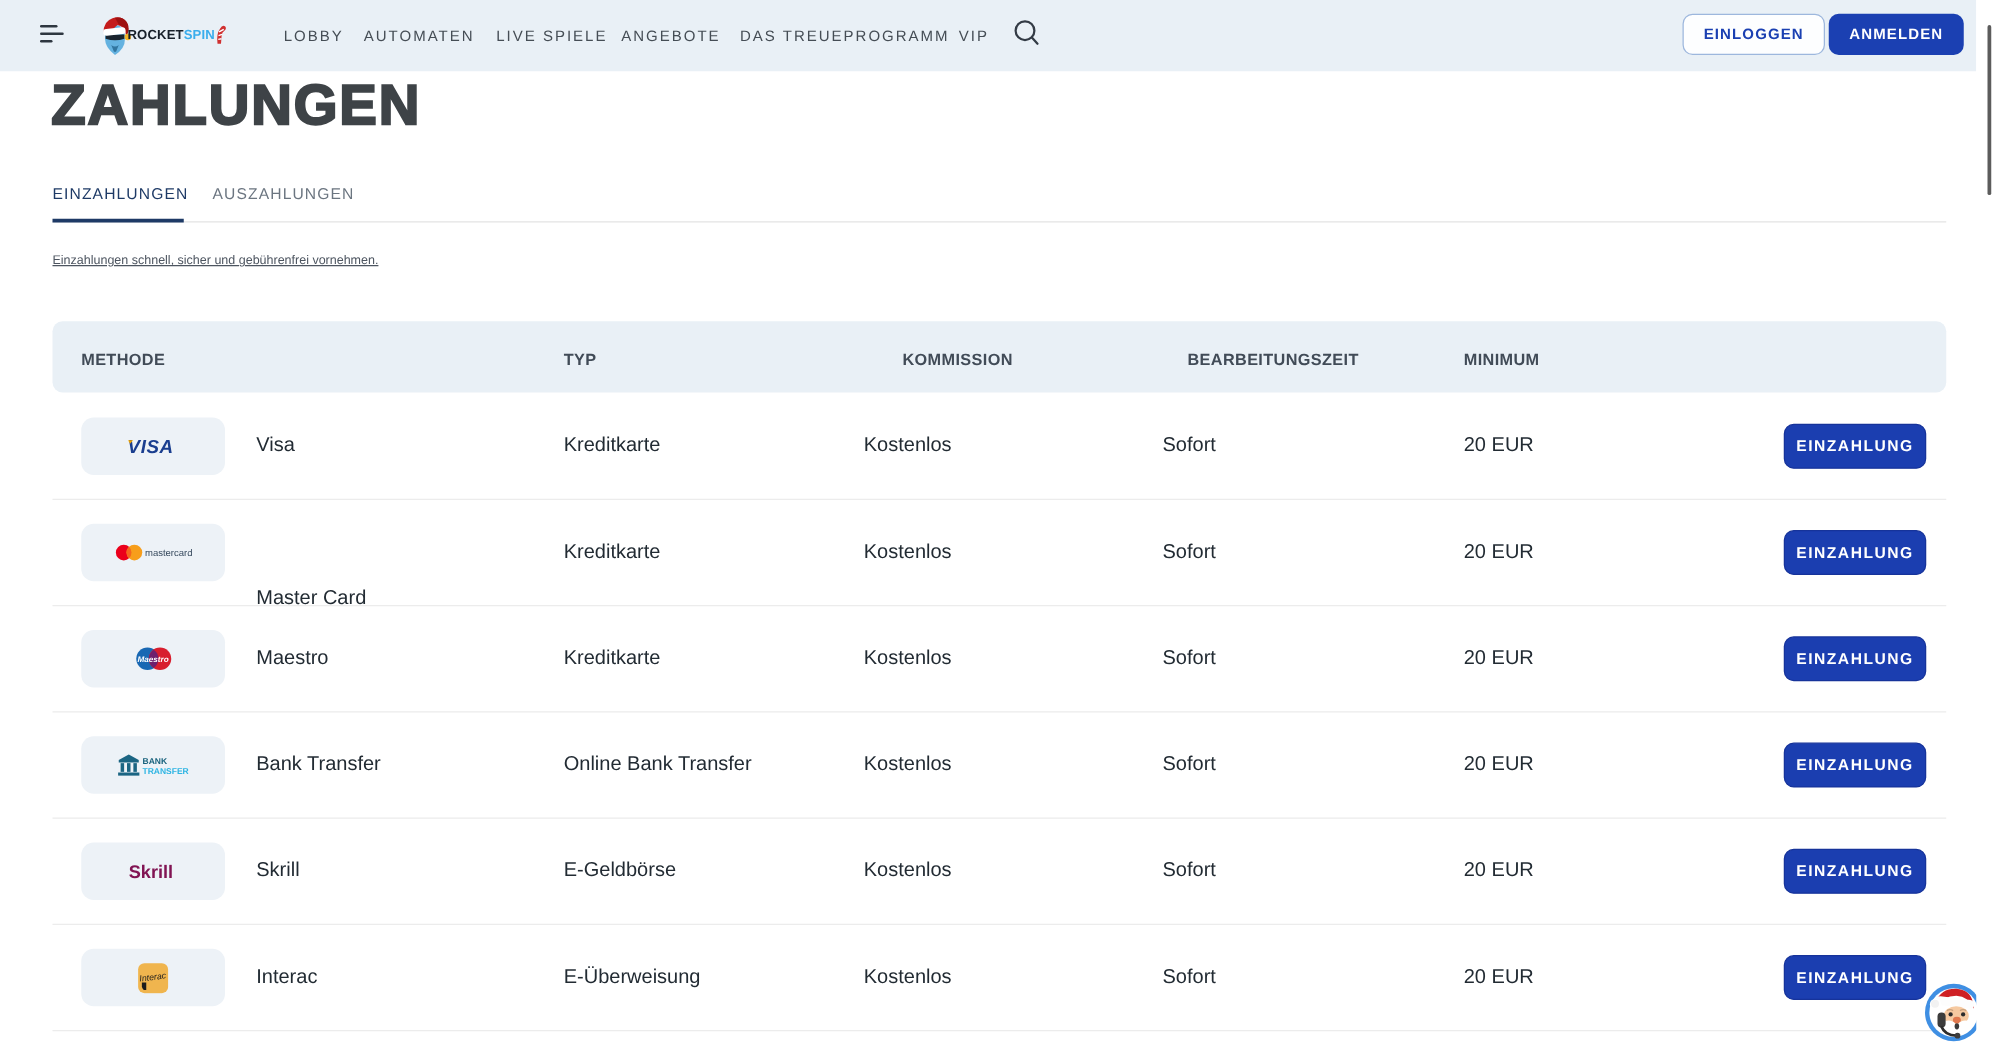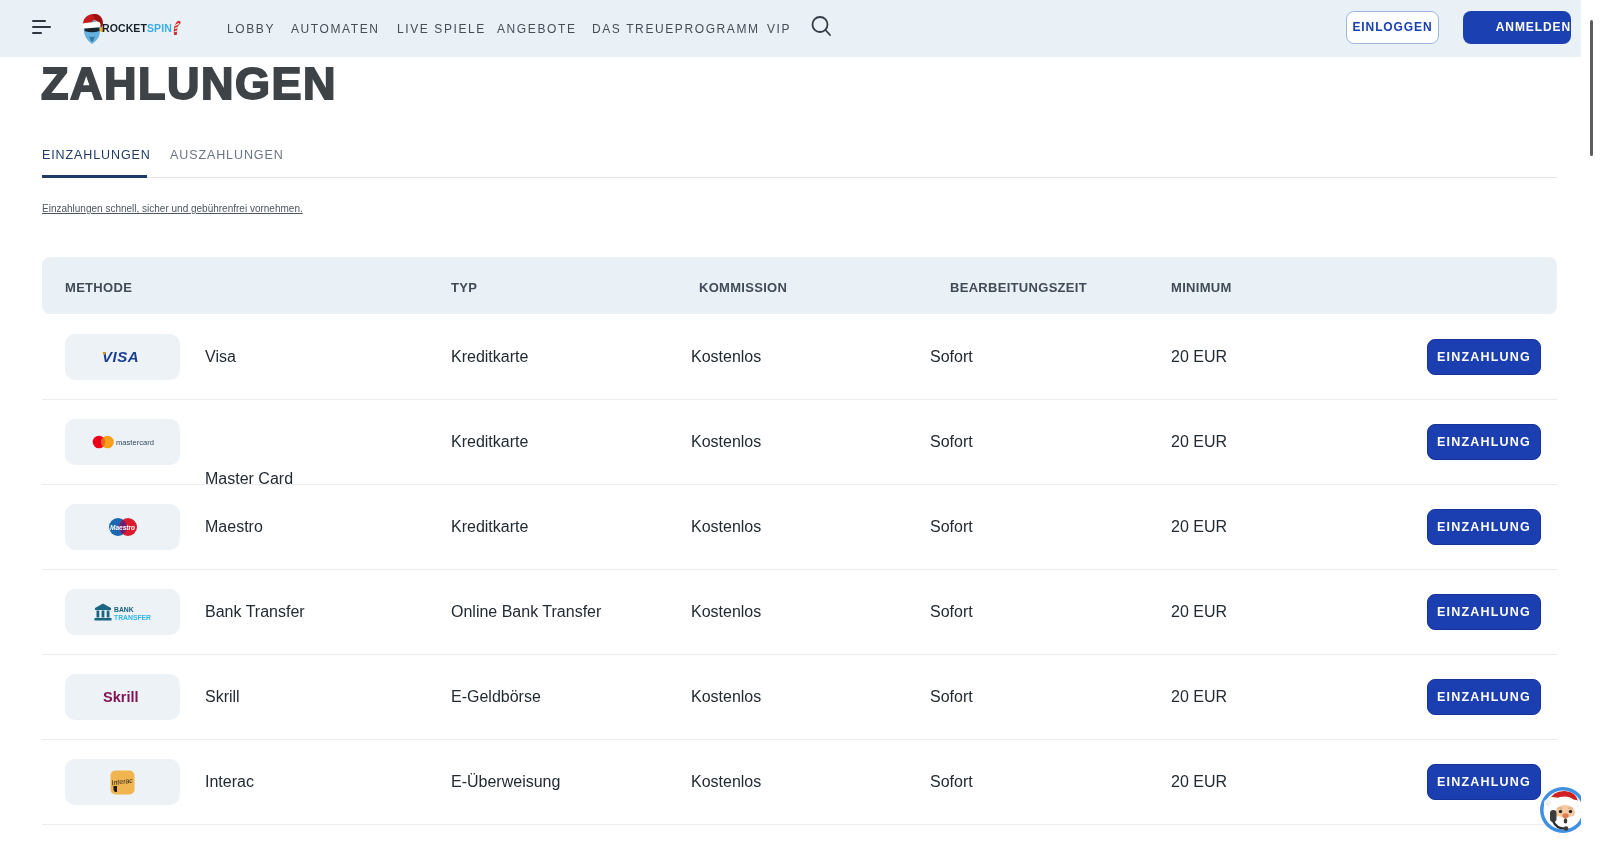--- a/index.html
+++ b/index.html
@@ -3,21 +3,21 @@
 <meta charset="utf-8">
 <style>
 * { margin:0; padding:0; box-sizing:border-box; }
 html,body { width:1600px; height:843px; overflow:hidden; }
 body { font-family:"Liberation Sans",sans-serif; background:#fff; position:relative; }
 .abs { position:absolute; }
 .hdr { position:absolute; top:0; left:0; width:1581px; height:57px; background:#e9f0f6; }
 .burger span { position:absolute; height:2px; background:#2e3740; border-radius:1px; left:0; }
 .navitem { position:absolute; top:22px; font-size:12px; font-weight:normal; color:#454d55; letter-spacing:1.6px; white-space:nowrap; }
 .btn-out { position:absolute; top:11px; height:33px; border:1.5px solid #9db7dd; border-radius:8px; background:#fdfeff; color:#1b40b2; font-size:12px; font-weight:bold; letter-spacing:0.9px; text-align:center; }
-.btn-fill { position:absolute; top:11px; height:33px; border-radius:8px; background:#1b40b2; color:#fff; font-size:12px; font-weight:bold; letter-spacing:0.9px; text-align:right; }
+.btn-fill { position:absolute; top:11px; height:33px; border-radius:8px; background:#1b40b2; color:#fff; font-size:12px; font-weight:bold; letter-spacing:0.9px; text-align:center; }
 .h1 { position:absolute; left:41px; top:58px; font-size:45px; font-weight:bold; color:#3e4347; letter-spacing:1.5px; -webkit-text-stroke:1.8px #3e4347; }
 .tab { position:absolute; top:148px; font-size:12.5px; font-weight:normal; letter-spacing:0.9px; }
 .tabline { position:absolute; top:175px; left:42px; width:105px; height:3px; background:#1e3a66; }
 .grayline { position:absolute; top:177px; left:42px; width:1515px; height:1px; background:#e4e4e4; }
 .desc { position:absolute; left:42px; top:203px; font-size:10px; color:#4d5560;text-decoration:underline; }
 .thead { position:absolute; left:42px; top:257px; width:1515px; height:57px; background:#e9f0f6; border-radius:8px; }
 .th { position:absolute; top:280px; font-size:13px; font-weight:bold; color:#414b57; letter-spacing:0.3px; }
 .row-sep { position:absolute; left:42px; width:1515px; height:1px; background:#ececec; }
 .lcard { position:absolute; left:65px; width:115px; height:46px; background:#edf2f7; border-radius:10px; display:flex; align-items:center; justify-content:center; }
 .cell { position:absolute; font-size:16px; color:#222b33; white-space:nowrap; }
@@ -56,36 +56,36 @@
 <span class="navitem" style="left:291px;">AUTOMATEN</span>
 <span class="navitem" style="left:397px;">LIVE SPIELE</span>
 <span class="navitem" style="left:497px;">ANGEBOTE</span>
 <span class="navitem" style="left:592px;">DAS TREUEPROGRAMM</span>
 <span class="navitem" style="left:767px;">VIP</span>
 <svg width="26" height="26" viewBox="0 0 26 26" style="position:absolute; left:808px; top:13px;">
   <circle cx="12" cy="11.5" r="7.5" fill="none" stroke="#333b45" stroke-width="1.8"></circle>
   <line x1="17.5" y1="17" x2="22" y2="22" stroke="#333b45" stroke-width="1.8" stroke-linecap="round"></line>
 </svg>
 
-<div class="btn-out" style="left:1346px; width:93px; line-height:30px;">EINLOGGEN</div>
+<div class="btn-out" style="left:1346px; width:114px; line-height:30px;">EINLOGGEN</div>
 <div class="btn-fill" style="left:1463px; width:108px; line-height:33px;">ANMELDEN</div>
 
 <div class="h1">ZAHLUNGEN</div>
 
 <span class="tab" style="left:42px; color:#1e3a66;">EINZAHLUNGEN</span>
 <span class="tab" style="left:170px; color:#6b7580;">AUSZAHLUNGEN</span>
 <div class="grayline"></div>
 <div class="tabline"></div>
 
 <div class="desc">Einzahlungen schnell, sicher und gebührenfrei vornehmen.</div>
 
 <div class="thead"></div>
 <span class="th" style="left:65px;">METHODE</span>
 <span class="th" style="left:451px;">TYP</span>
-<span class="th" style="left:699px;text-align:center;">KOMMISSION</span>
+<span class="th" style="left:722px;text-align:center;">KOMMISSION</span>
 <span class="th" style="left:930px;margin-left:20px;">BEARBEITUNGSZEIT</span>
 <span class="th" style="left:1171px;">MINIMUM</span>
 
 <div id="rows">
 <div class="lcard" style="top:334px;">
       <svg width="46" height="16" viewBox="0 0 46 16">
         <text x="2" y="13" font-family="Liberation Sans" font-size="15" font-weight="bold" font-style="italic" fill="#1a3e8f" letter-spacing="0.5">VISA</text>
         <path d="M2.5 3.2 L6.5 3.2 L4 6 Z" fill="#f0a500"></path>
       </svg>
     </div>

